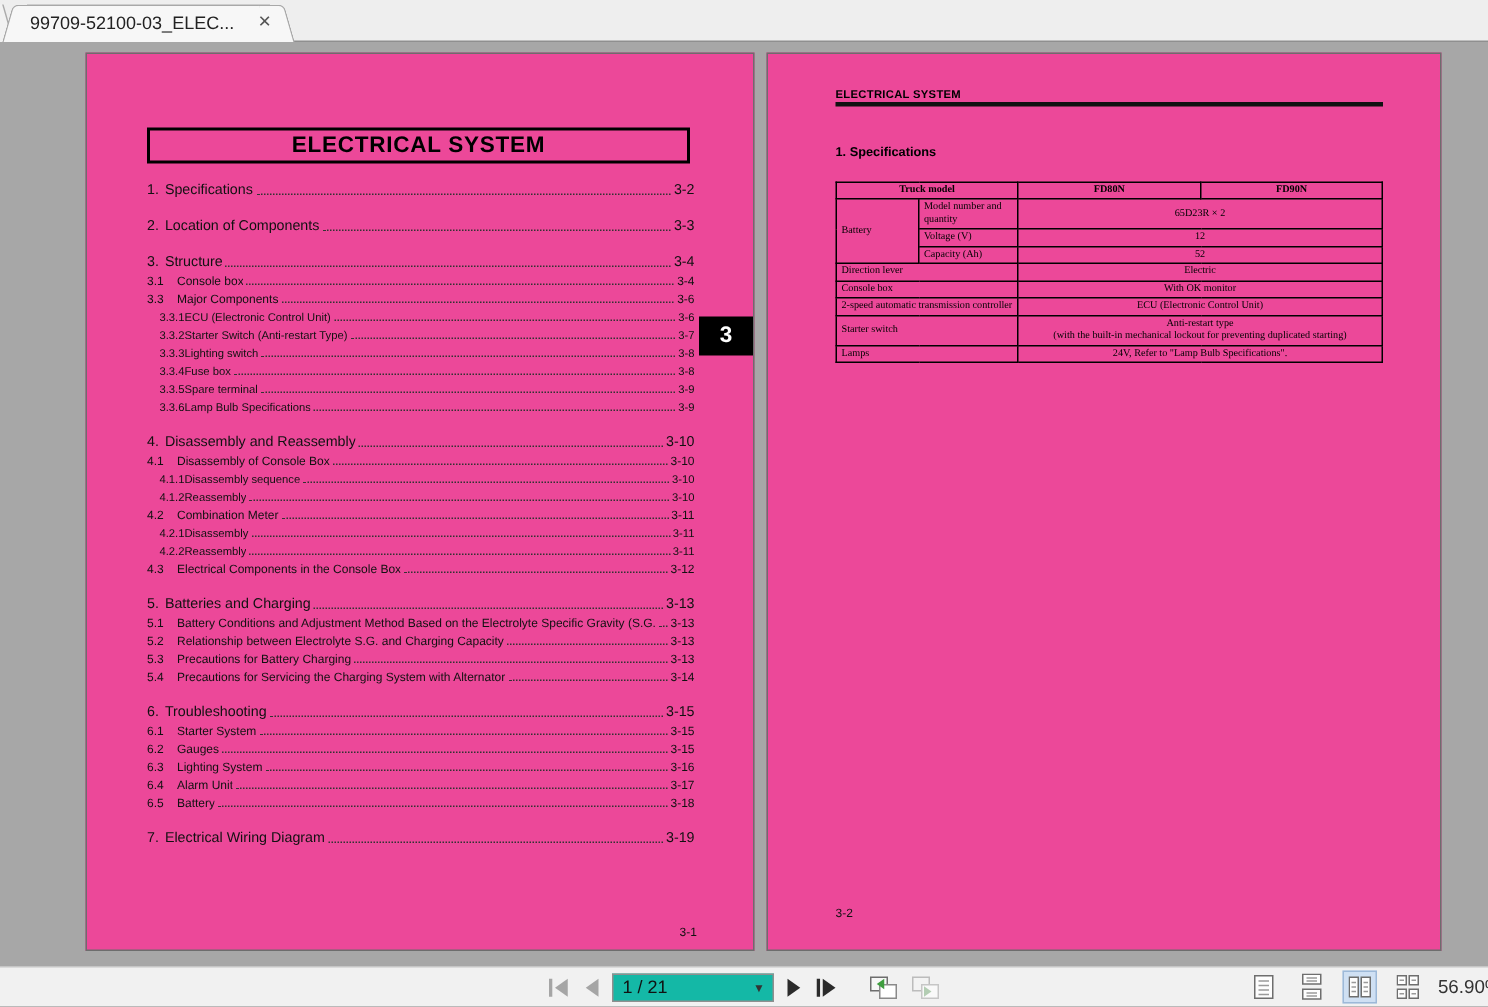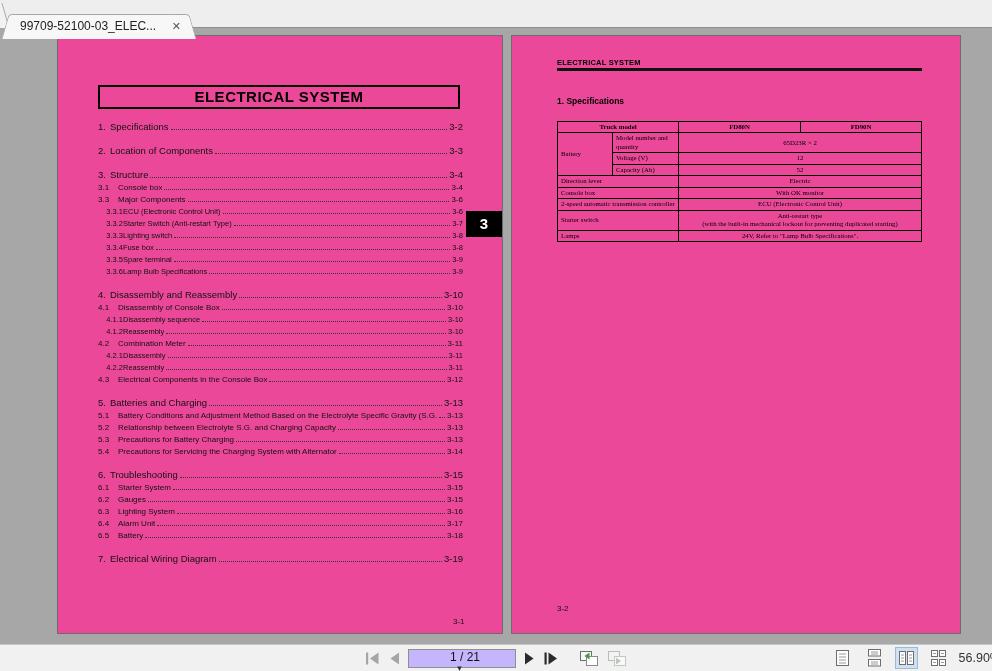--- a/index.html
+++ b/index.html
@@ -3,21 +3,21 @@
 <meta charset="utf-8">
 <style>
   * { margin:0; padding:0; box-sizing:border-box; }
   html,body { width:992px; height:671px; overflow:hidden; }
   body { font-family:"Liberation Sans", sans-serif; background:#a7a7a7; position:relative; }
 
   
   .tabbar { position:absolute; left:0; right:0; top:0; height:28px; background:#eeeeee; border-bottom:1px solid #8f8f8f; }
   .ghost-tab { position:absolute; left:-10px; top:3px; width:16px; height:25px; background:#f2f2f2;
                border-right:1px solid #ababab; transform:skewX(16deg); z-index:1; }
-  .tab { position:absolute; left:10px; top:14px; width:178px; height:25px; z-index:2;text-align:right; }
+  .tab { position:absolute; left:10px; top:3px; width:178px; height:25px; z-index:2;text-align:right; }
   .tab::before { content:""; position:absolute; left:-5px; top:0; bottom:0; width:16px; background:#f7f7f7;
                  border-left:1px solid #a8a8a8; border-top:1px solid #a8a8a8; border-top-left-radius:4px; transform:skewX(-16deg); }
   .tab::after  { content:""; position:absolute; right:-5px; top:0; bottom:0; width:16px; background:#f7f7f7;
                  border-right:1px solid #a8a8a8; border-top:1px solid #a8a8a8; border-top-right-radius:4px; transform:skewX(16deg); }
   .tab-fill  { position:absolute; left:8px; right:8px; top:0; bottom:0; background:#f7f7f7; border-top:1px solid #a8a8a8; }
   .tab-title { position:absolute; left:10px; top:0; line-height:25px; font-size:12px; color:#222; z-index:3; white-space:nowrap; }
   .tab-close { position:absolute; right:7px; top:0; line-height:25px; font-size:11px; color:#555; z-index:3; }
 
   
   .docarea { position:absolute; left:0; right:0; top:28px; height:616px; background:#a7a7a7; }
@@ -54,21 +54,21 @@
                font-family:"Liberation Serif", serif; font-size:6.8px; color:#000; line-height:1.25; }
   table.spec td { border:1px solid #000; padding:1px 3px; vertical-align:middle; text-align:left; }
   table.spec td.c { text-align:center; }
   table.spec td.b { font-weight:bold; }
   tr.r-head { height:10px; } tr.r-model { height:18px; } tr.r-std { height:11px; } tr.r-starter { height:20px; }
 
   
   .toolbar { position:absolute; left:0; right:0; bottom:0; height:27px; background:#f1f1f1; border-top:1px solid #c6c6c6; overflow:hidden; }
   .nav-group { position:absolute; left:50%; transform:translateX(-50%); top:0; bottom:0; display:flex; align-items:center; gap:8px; }
   .tb-btn { display:inline-flex; align-items:center; justify-content:center; }
-  .page-combo { width:108px; height:19px; background:#c4b5fd; border:1px solid #8f8f8f; display:flex; align-items:center; font-size:12px; color:#111;flex-direction:column; }
+  .page-combo { width:108px; height:19px; background:#14b8a6; border:1px solid #8f8f8f; display:flex; align-items:center; font-size:12px; color:#111; }
   .combo-text { padding-left:6px; flex:1 1 auto; }
   .combo-caret { flex:0 0 auto; padding-right:5px; font-size:8px; color:#333; }
   .gap12 { width:4px; }
   .view-group { position:absolute; right:-9px; top:0; bottom:0; display:flex; align-items:center; gap:9px; }
   .layout-btn { display:inline-flex; align-items:center; padding:1px 3px; border:1px solid transparent; }
   .layout-btn.sel { background:#cfe0f3; border:1px solid #9db9d8; }
   .zoom-label { font-size:12.5px; color:#333; white-space:nowrap; }
 </style>
 </head>
 <body>

